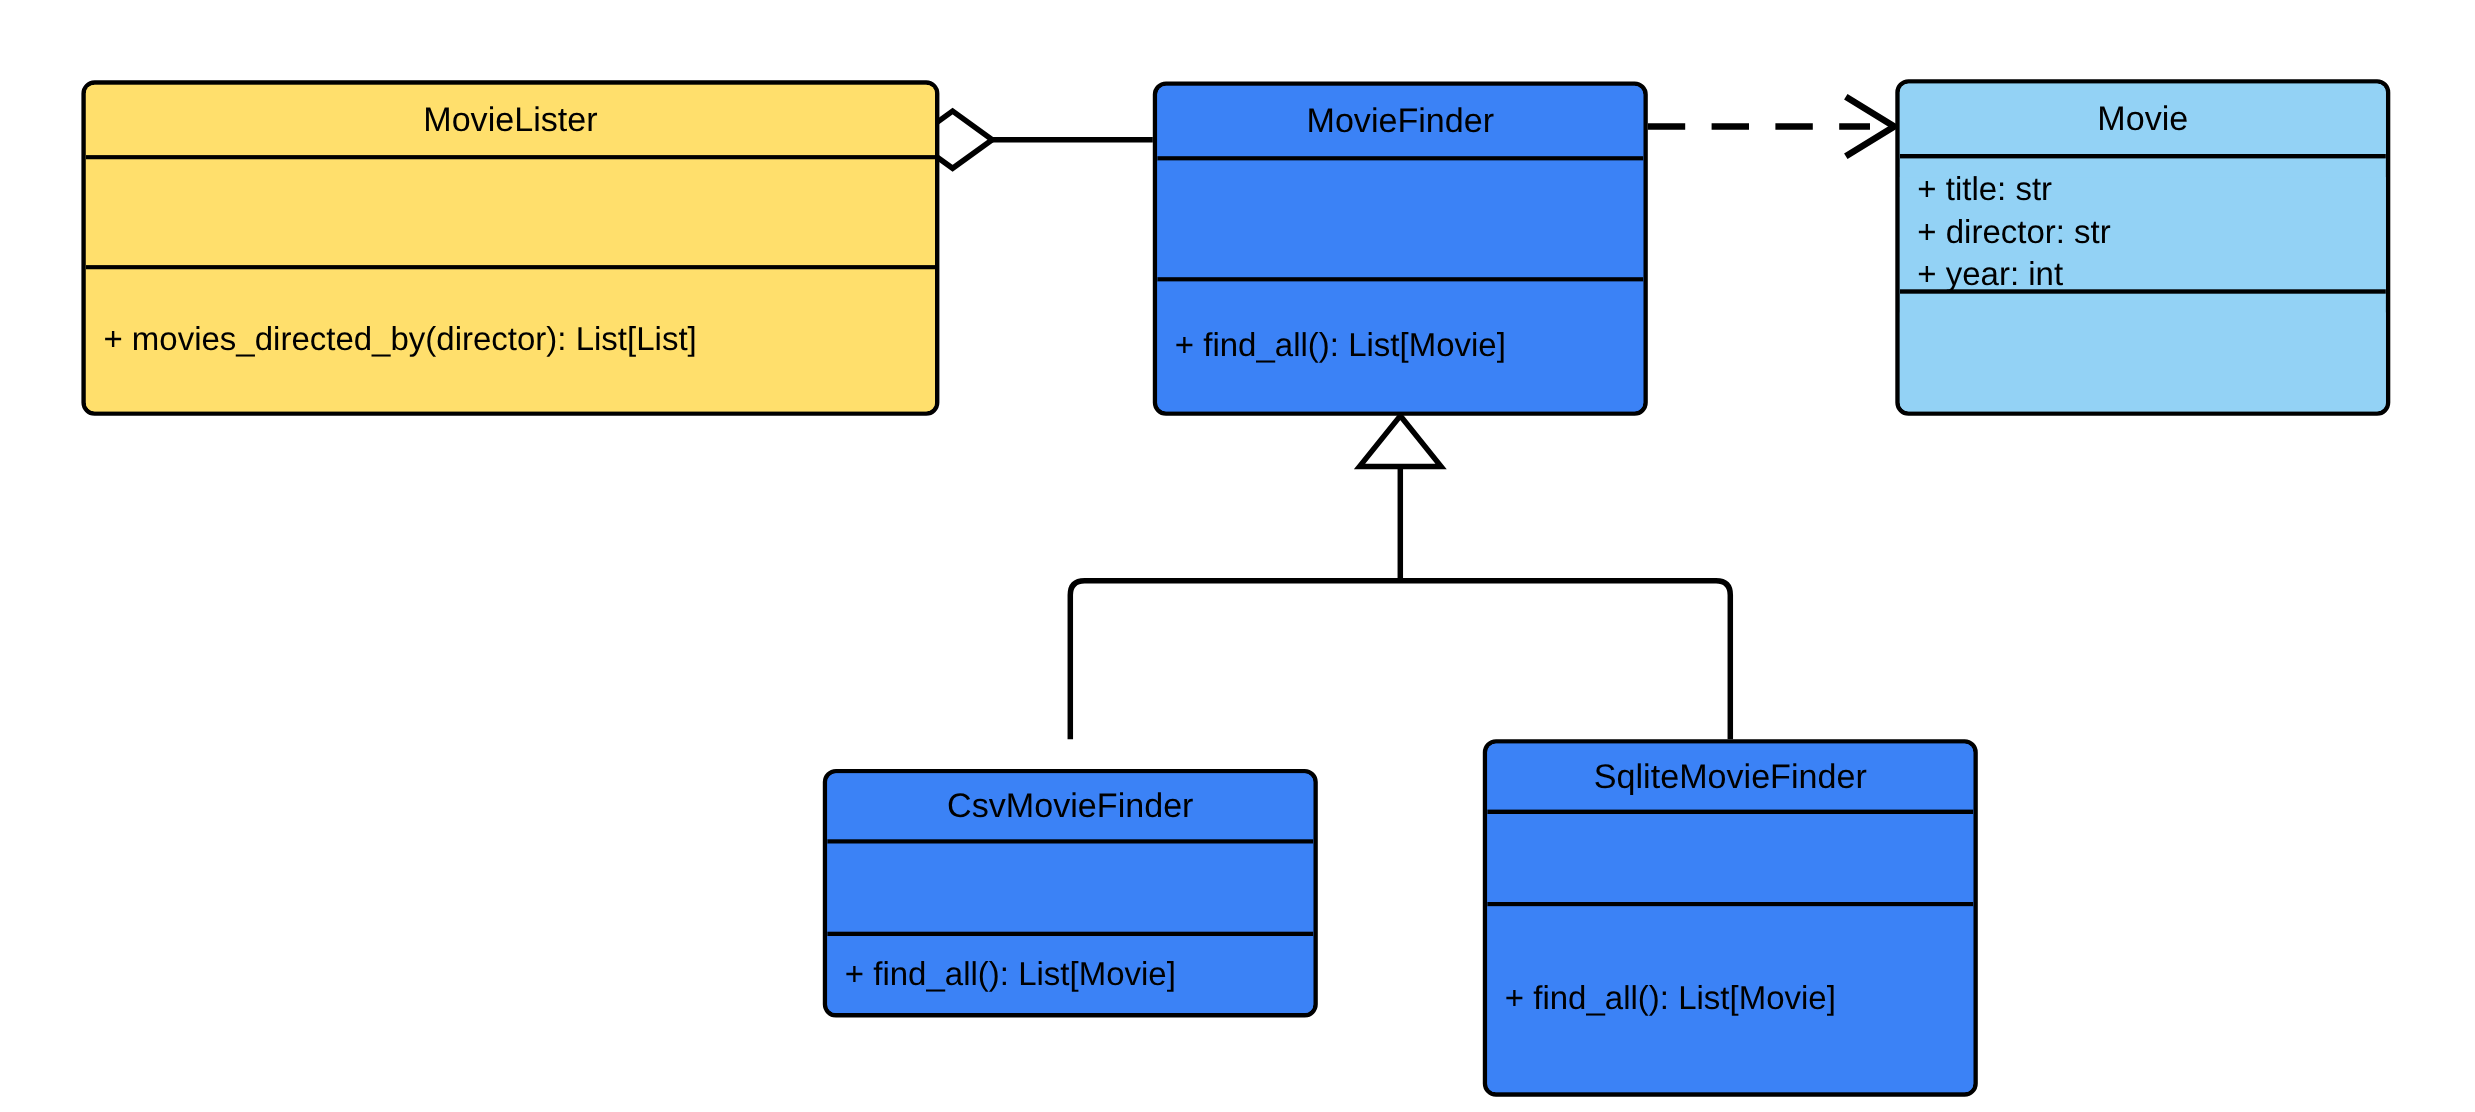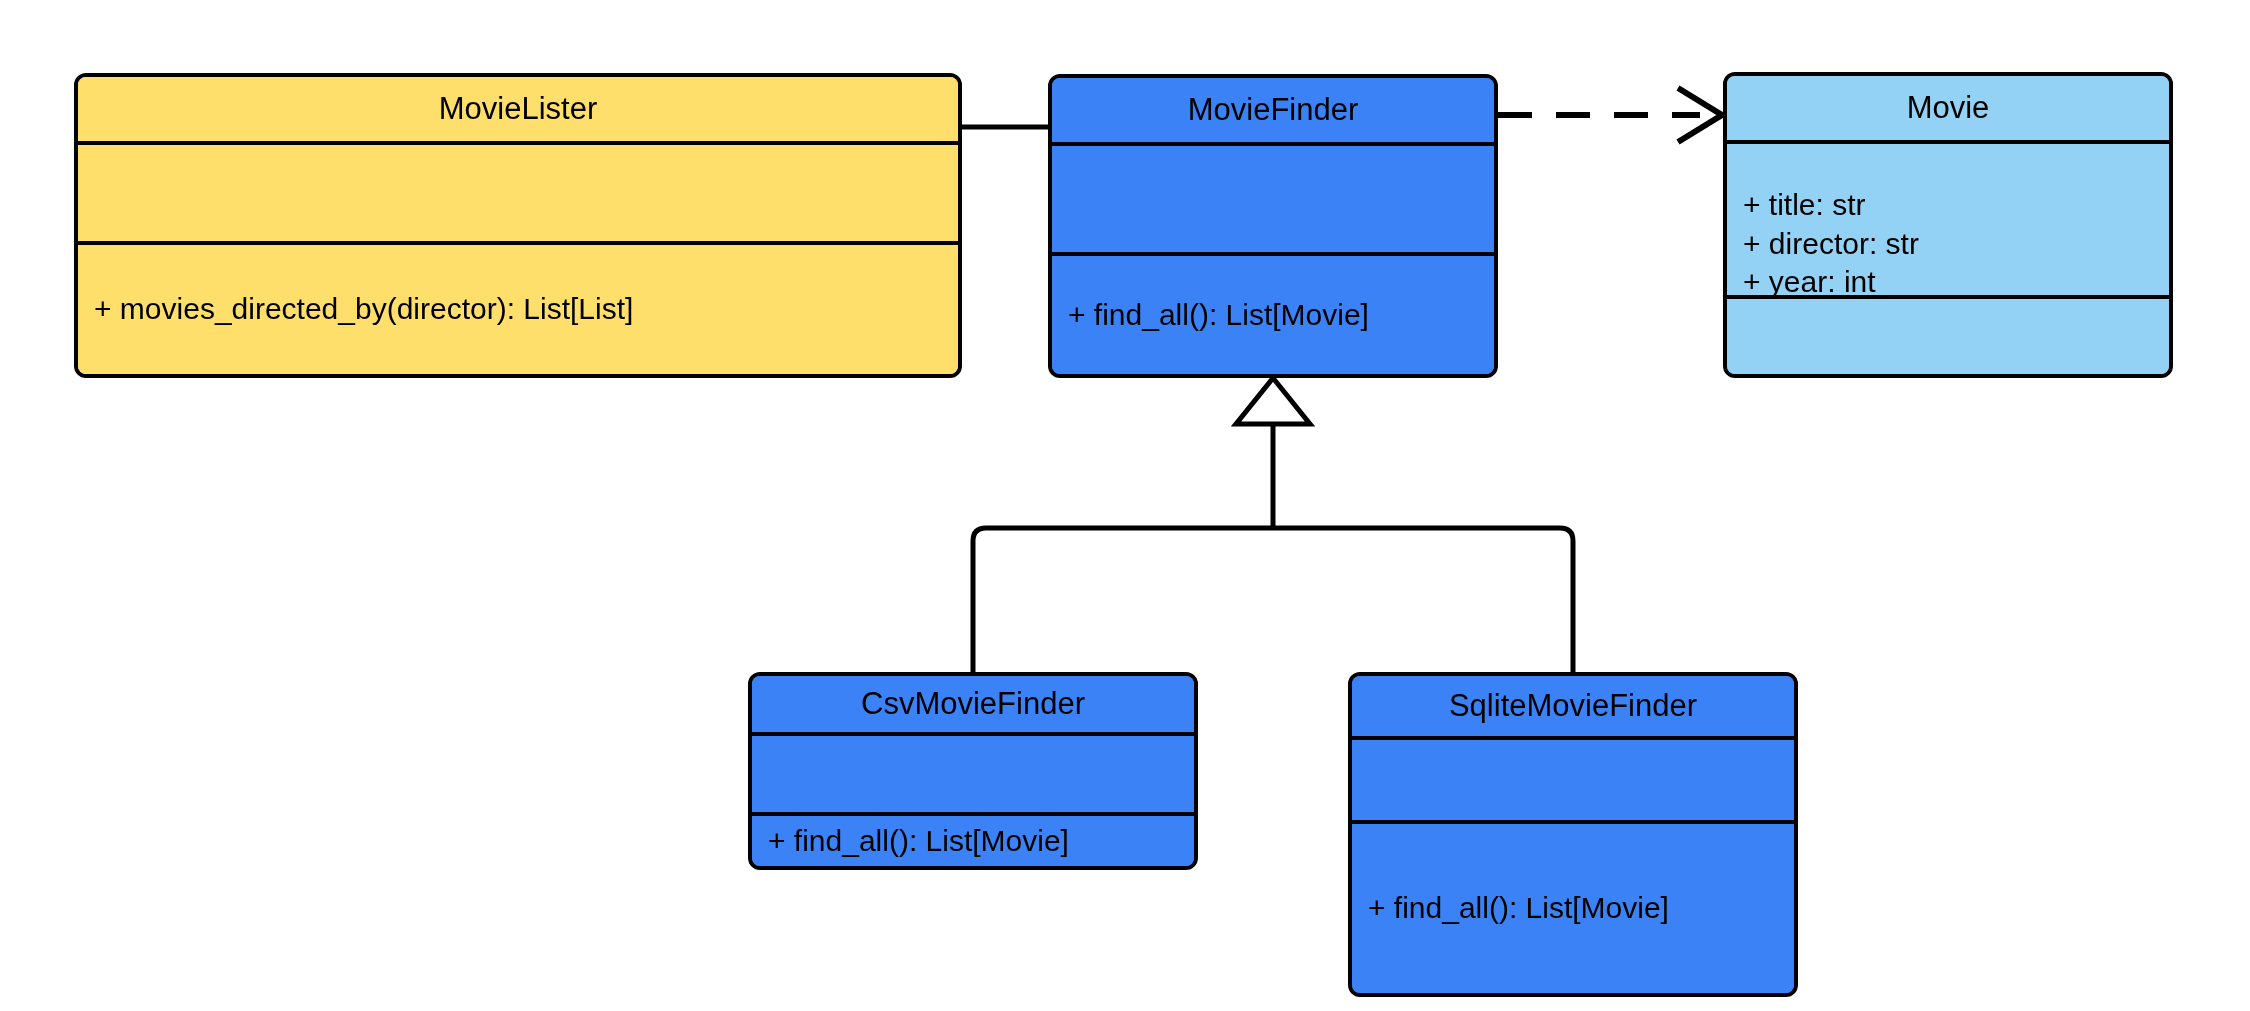--- a/index.html
+++ b/index.html
@@ -90,21 +90,21 @@
     <g>
 
       <line x1="1273" y1="424" x2="1273" y2="528" stroke="#000000" stroke-width="5"></line>
 
       <path d="M 973 672 L 973 541 Q 973 528 986 528 L 1560 528 Q 1573 528 1573 541 L 1573 672" fill="none" stroke="#000000" stroke-width="5" stroke-linecap="butt"></path>
 
       <polygon points="1273,378 1310,424 1236,424" fill="#ffffff" stroke="#000000" stroke-width="5" stroke-linejoin="miter"></polygon>
     </g>
   </svg>
 
-  <div class="uml-class fill-yellow" style="left:74px; top:73px; width:888px; height:305px;">
+  <div class="uml-class fill-yellow" style="left:74px; top:73px; width:780px; height:305px;">
     <div class="compartment comp-name fill-yellow" style="height:68px;">
       <div class="class-title">MovieLister</div>
     </div>
     <div class="compartment comp-attrs empty-comp fill-yellow" style="height:100px;"></div>
     <div class="compartment comp-methods fill-yellow" style="flex:1 1 auto;">
       <div class="member">+ movies_directed_by(director): List[List]</div>
     </div>
   </div>
 
   <div class="uml-class fill-green" style="left:1048px; top:74px; width:450px; height:304px;">
@@ -114,29 +114,29 @@
     <div class="compartment comp-attrs empty-comp fill-green" style="height:110px;"></div>
     <div class="compartment comp-methods fill-green" style="flex:1 1 auto;">
       <div class="member">+ find_all(): List[Movie]</div>
     </div>
   </div>
 
   <div class="uml-class fill-blue" style="left:1723px; top:72px; width:450px; height:306px;gap:17px;">
     <div class="compartment comp-name fill-blue" style="height:68px;">
       <div class="class-title">Movie</div>
     </div>
-    <div class="compartment comp-attrs fill-blue" style="height:106px;margin-top:32px;">
+    <div class="compartment comp-attrs fill-blue" style="height:106px;">
       <div class="member">+ title: str</div>
       <div class="member">+ director: str</div>
       <div class="member">+ year: int</div>
     </div>
     <div class="compartment comp-methods empty-comp fill-blue" style="flex:1 1 auto;"></div>
   </div>
 
-  <div class="uml-class fill-green" style="left:748px; top:672px; width:450px; height:198px;">
+  <div class="uml-class fill-green" style="left:748px; top:699px; width:450px; height:226px;">
     <div class="compartment comp-name fill-green" style="height:64px;">
       <div class="class-title">CsvMovieFinder</div>
     </div>
     <div class="compartment comp-attrs empty-comp fill-green" style="height:84px;"></div>
     <div class="compartment comp-methods fill-green" style="flex:1 1 auto;">
       <div class="member">+ find_all(): List[Movie]</div>
     </div>
   </div>
 
   <div class="uml-class fill-green" style="left:1348px; top:672px; width:450px; height:325px;">

